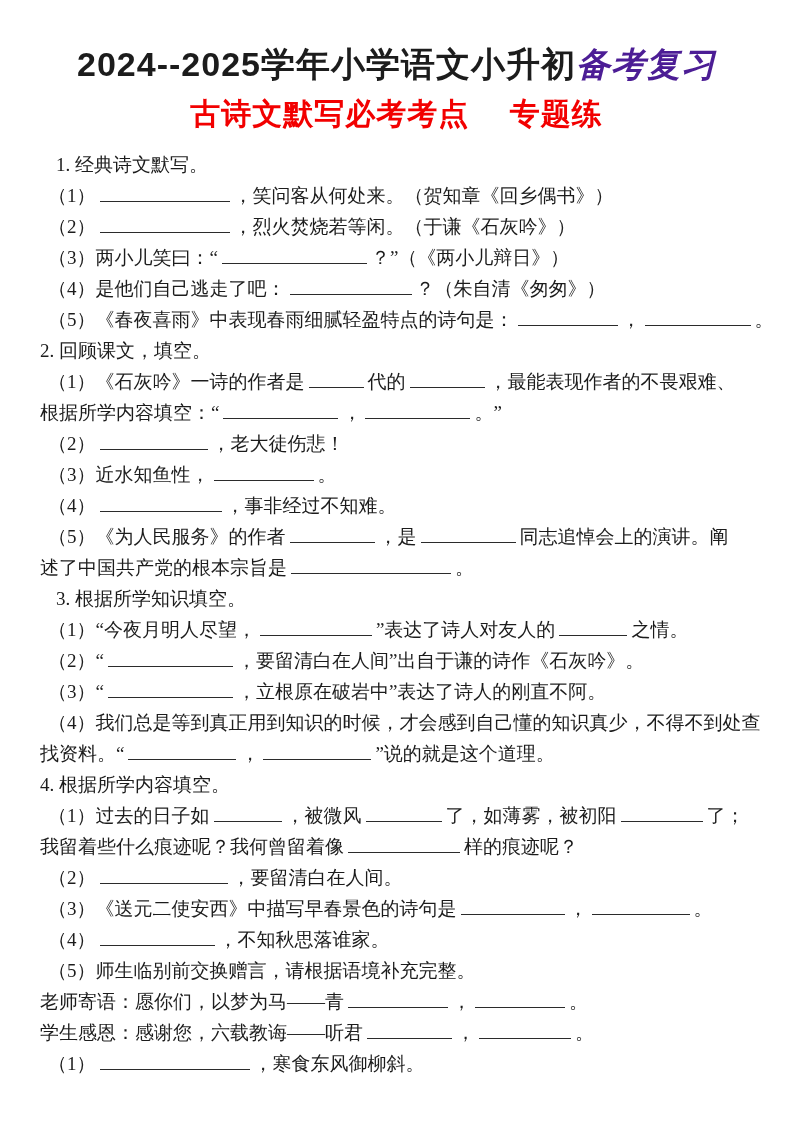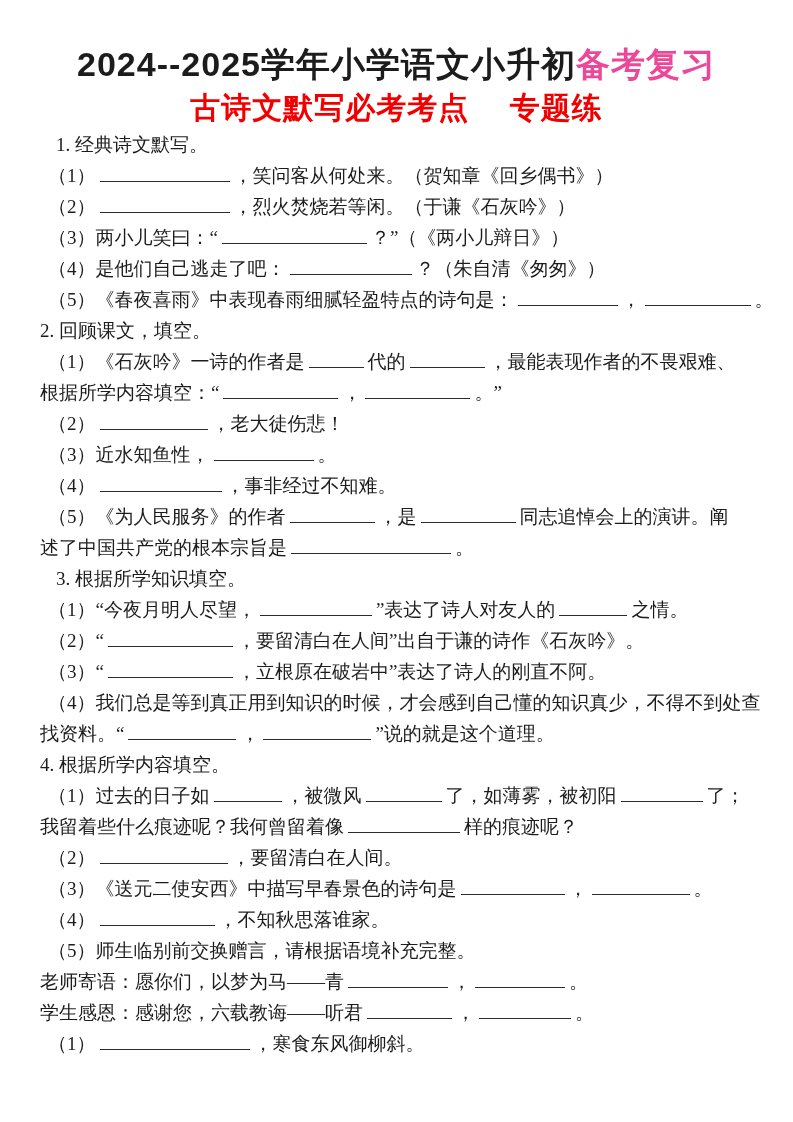--- a/index.html
+++ b/index.html
@@ -12,25 +12,27 @@
     color:#1c1c1c;
     box-sizing:border-box;
   }
   .titles{padding-top:42px;text-align:center;}
   .title-line1{
     font-size:34px;font-weight:bold;letter-spacing:1px;
     font-family:"Liberation Sans","DejaVu Sans",sans-serif;
     white-space:nowrap;
   }
   .title-line2{
+    margin-top:6px;
     font-size:30px;font-weight:bold;letter-spacing:1px;
     font-family:"Liberation Sans","DejaVu Sans",sans-serif;
     white-space:nowrap;
   }
   .questions{
+    margin-top:14px;
     padding-left:40px;padding-right:38px;
   }
   .line{
     height:31px;line-height:31px;
     font-size:19px;
     white-space:nowrap;
   }
   .indent-0{padding-left:0;}
   .indent-1{padding-left:8px;}
   .indent-2{padding-left:16px;}
@@ -41,21 +43,21 @@
     margin:0 4px;
     vertical-align:baseline;
   }
   .seg{white-space:pre;}
 </style>
 </head>
 <body>
 
 <div class="page">
   <div class="titles">
-    <div class="title-line1"><span>2024--2025学年小学语文小升初</span><span class="red" style="color: #ec4899;">备考复习</span></div>
+    <div class="title-line1"><span>2024--2025学年小学语文小升初</span><span class="red" style="color: #4c1d95; font-style: italic;">备考复习</span></div>
     <div class="title-line2 red" style="color: rgb(242, 0, 0);">古诗文默写必考考点　 专题练</div>
   </div>
   <div class="questions">
       <div class="line indent-2"><span class="seg">1. 经典诗文默写。</span></div>
       <div class="line indent-1"><span class="seg">（1）</span><span class="blank" style="width: 130px; border-bottom-color: rgb(43, 43, 43);"></span><span class="seg">，笑问客从何处来。（贺知章《回乡偶书》）</span></div>
       <div class="line indent-1"><span class="seg">（2）</span><span class="blank" style="width: 130px; border-bottom-color: rgb(43, 43, 43);"></span><span class="seg">，烈火焚烧若等闲。（于谦《石灰吟》）</span></div>
       <div class="line indent-1"><span class="seg">（3）两小儿笑曰：“</span><span class="blank" style="width: 145px; border-bottom-color: rgb(43, 43, 43);"></span><span class="seg">？”（《两小儿辩日》）</span></div>
       <div class="line indent-1"><span class="seg">（4）是他们自己逃走了吧：</span><span class="blank" style="width: 122px; border-bottom-color: rgb(43, 43, 43);"></span><span class="seg">？（朱自清《匆匆》）</span></div>
       <div class="line indent-1"><span class="seg">（5）《春夜喜雨》中表现春雨细腻轻盈特点的诗句是：</span><span class="blank" style="width: 100px; border-bottom-color: rgb(43, 43, 43);"></span><span class="seg">，</span><span class="blank" style="width: 106px; border-bottom-color: rgb(43, 43, 43);"></span><span class="seg">。</span></div>
       <div class="line indent-0"><span class="seg">2. 回顾课文，填空。</span></div>

